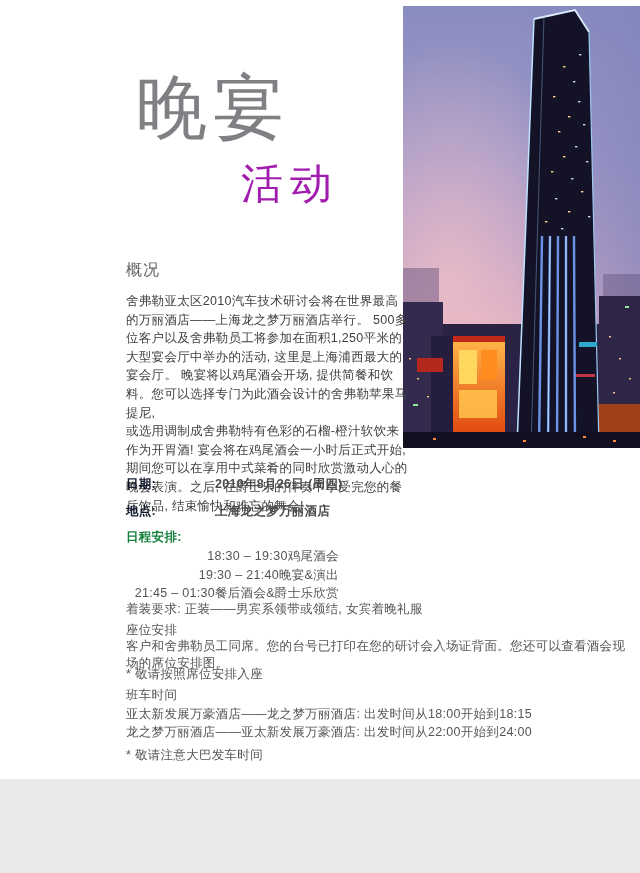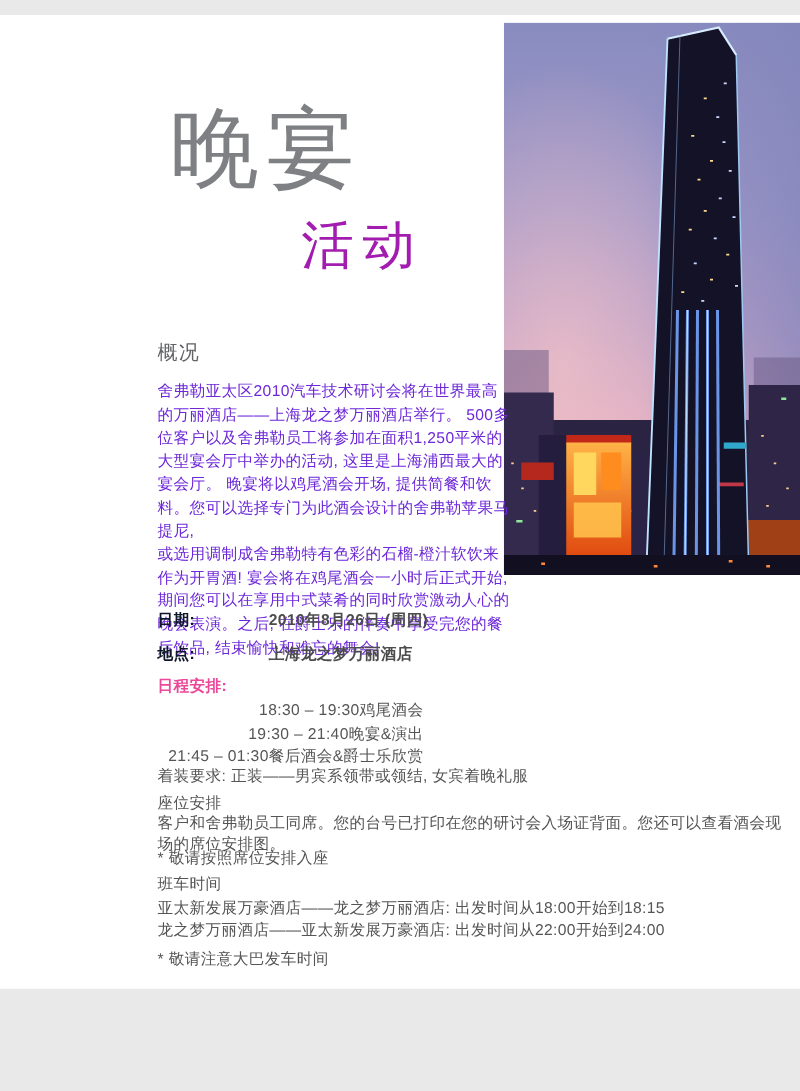--- a/index.html
+++ b/index.html
@@ -1,17 +1,17 @@
 <!DOCTYPE html>
 <html><head>
 <meta charset="utf-8">
 <style>
   html,body{margin:0;padding:0;background:#e9e9e9;}
   .page{
-    position:relative;width:640px;height:779px;margin:12px auto;
+    position:relative;width:640px;height:779px;margin:0 auto;
     background:#ffffff;overflow:hidden;
     font-family:"Liberation Sans","DejaVu Sans",sans-serif;
     color:#545456;
   }
   
   .photo{position:absolute;left:403px;top:6px;width:237px;height:442px;overflow:hidden;}
   .photo svg{display:block;width:100%;height:100%;}
   
   .title-main{
     position:absolute;left:136px;top:72px;margin:0;
@@ -21,28 +21,28 @@
     position:absolute;left:241px;top:163px;
     font-size:42px;line-height:1;font-weight:500;color:#a21caf;letter-spacing:7px;
   }
   
   .ov-heading{
     position:absolute;left:126px;top:260px;margin:0;
     font-size:16px;font-weight:400;color:#626366;letter-spacing:1px;
   }
   .paragraphs{
     position:absolute;left:126px;top:292px;width:284px;
-    font-size:12.5px;line-height:18.6px;letter-spacing:0.3px;color:#6d28d9;
+    font-size:12.5px;line-height:18.6px;letter-spacing:0.3px;color:#404040;
   }
   .paragraphs p{margin:0;}
   
   .abs{position:absolute;left:126px;font-size:12.5px;letter-spacing:0.3px;}
   .pair .lbl{display:inline-block;width:89px;font-weight:700;color:#0f172a;}
   .pair .val{font-weight:700;color:#4c4c4e;}
-  .sched-head{font-weight:700;color:#ec4899;}
+  .sched-head{font-weight:700;color:#15803d;}
   .sched{line-height:18.6px;text-align:right;}
   .sched .time{display:inline-block;width:89px;color:#555557;}
   .sched .act{color:#555557;}
   .plain{color:#555557;}
   .note{color:#555557;}
   
   .pagenum{
     position:absolute;left:594px;top:831px;width:14px;text-align:center;
     font-size:10.5px;color:#6a6b6d;
   }

